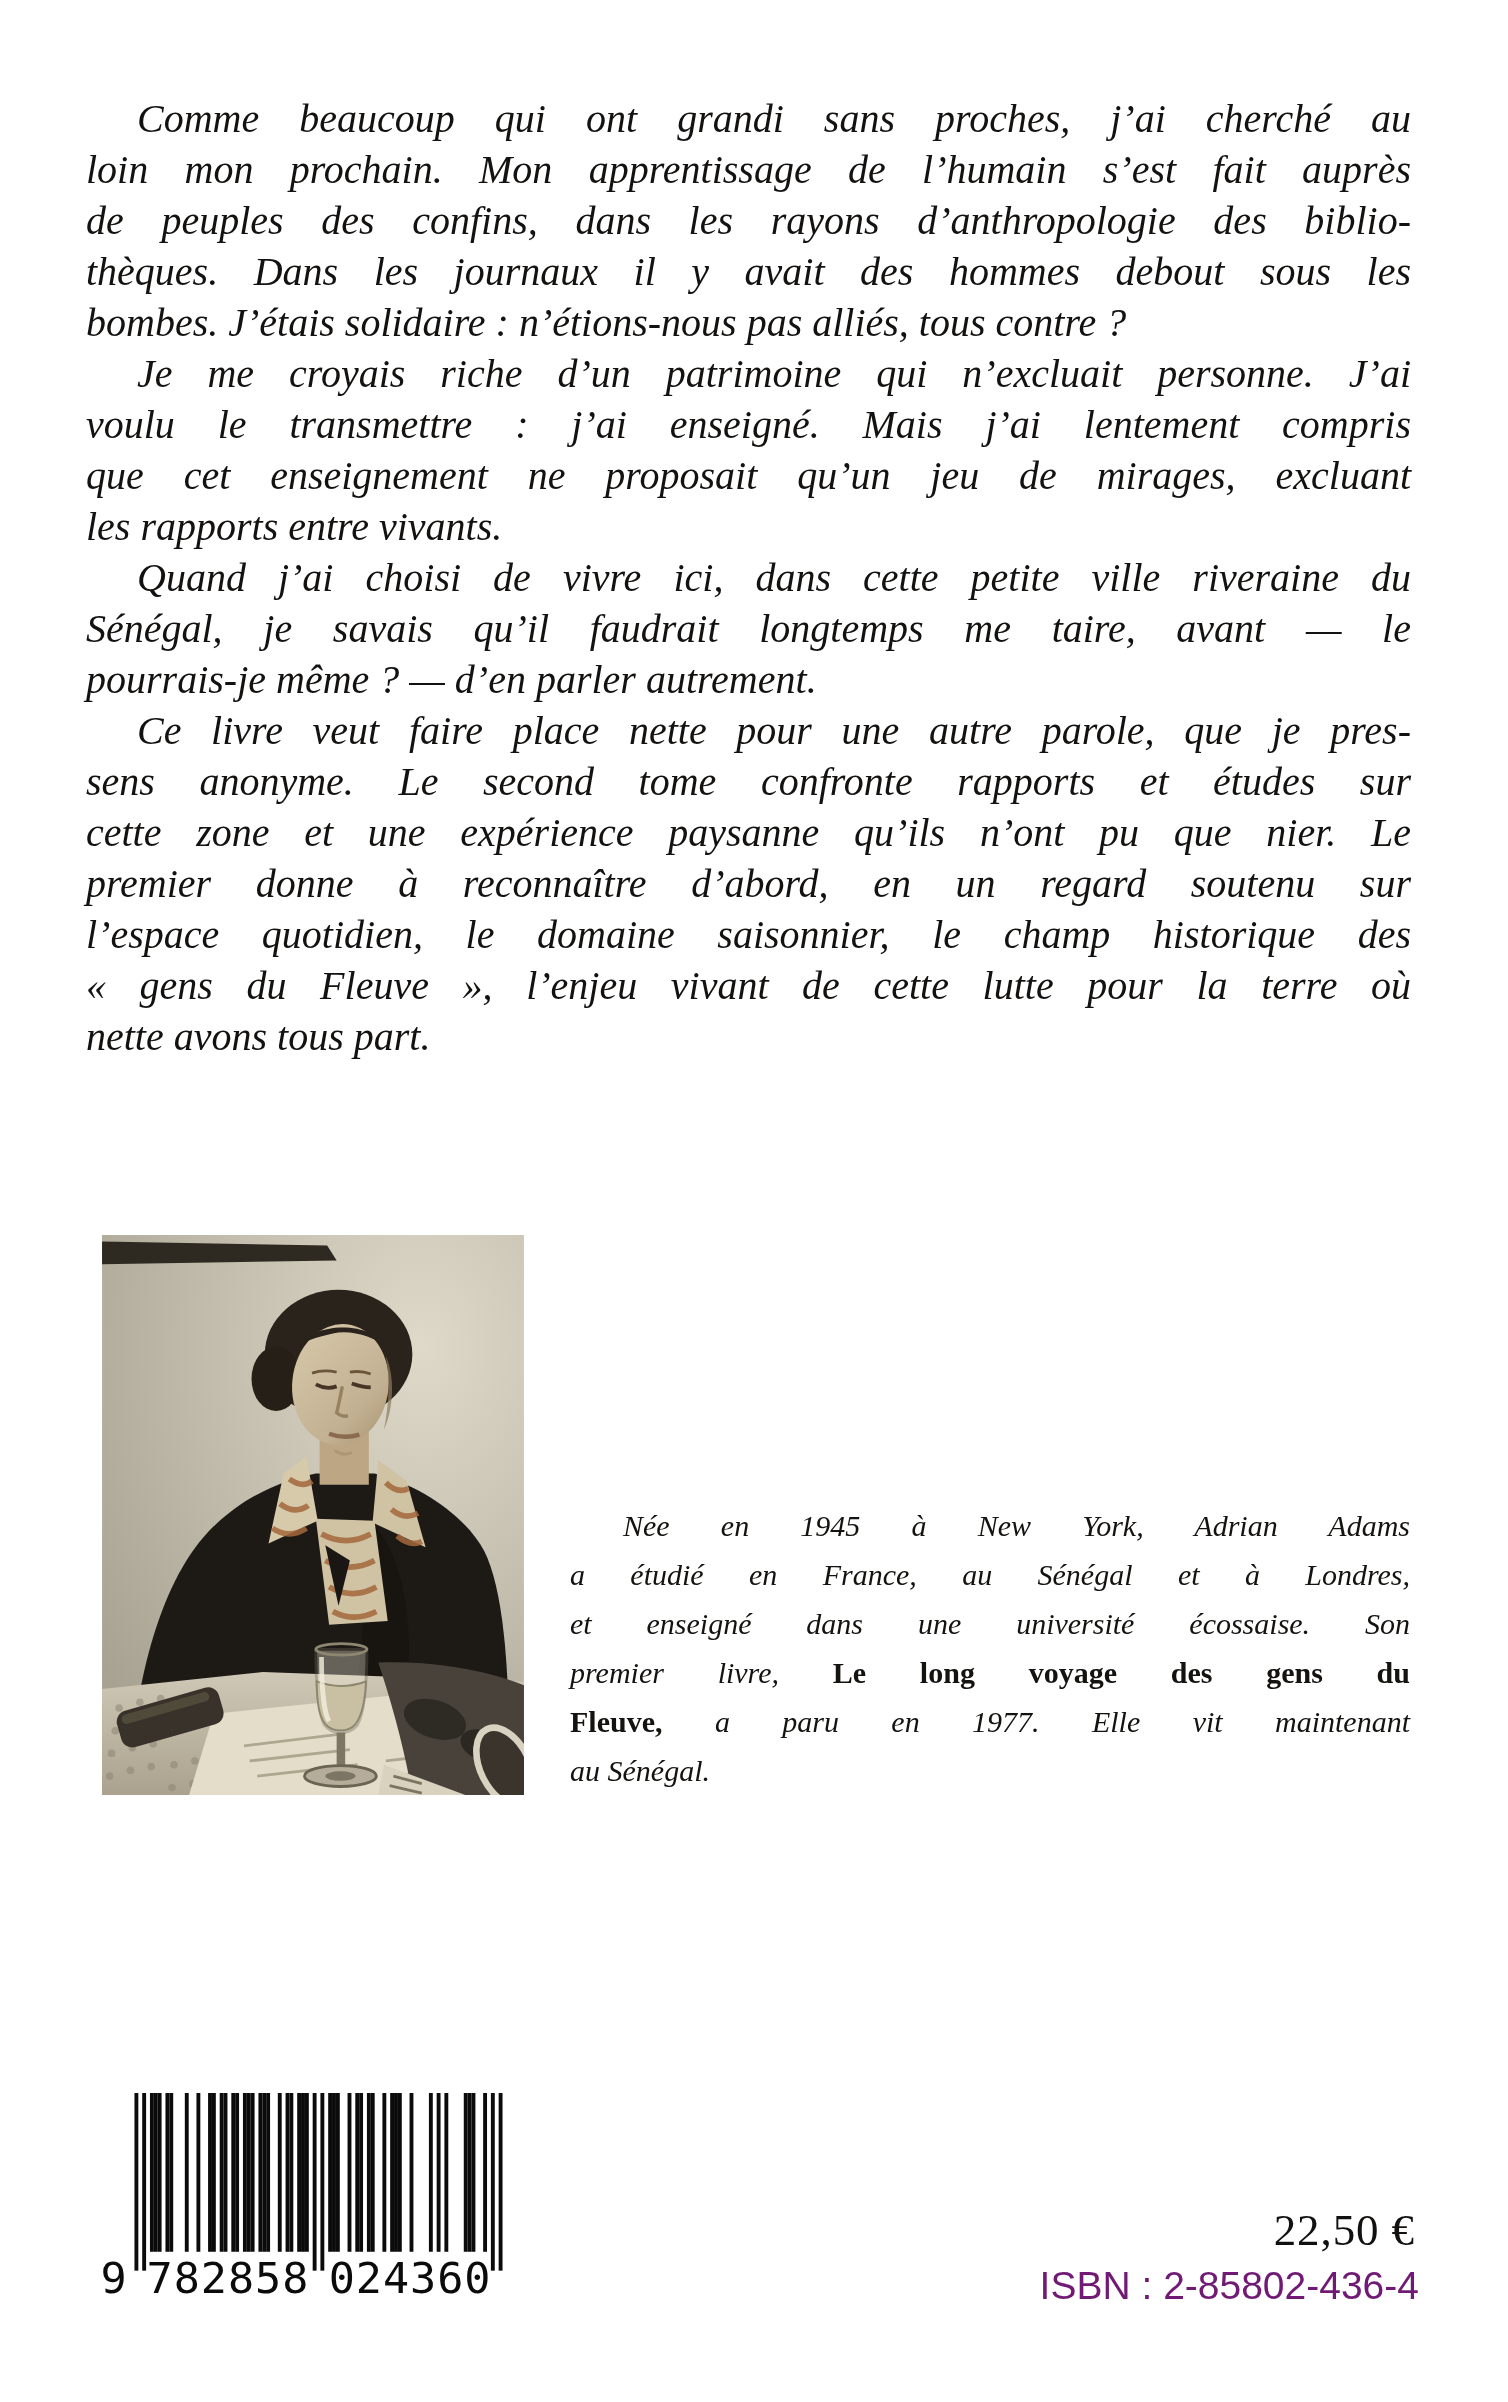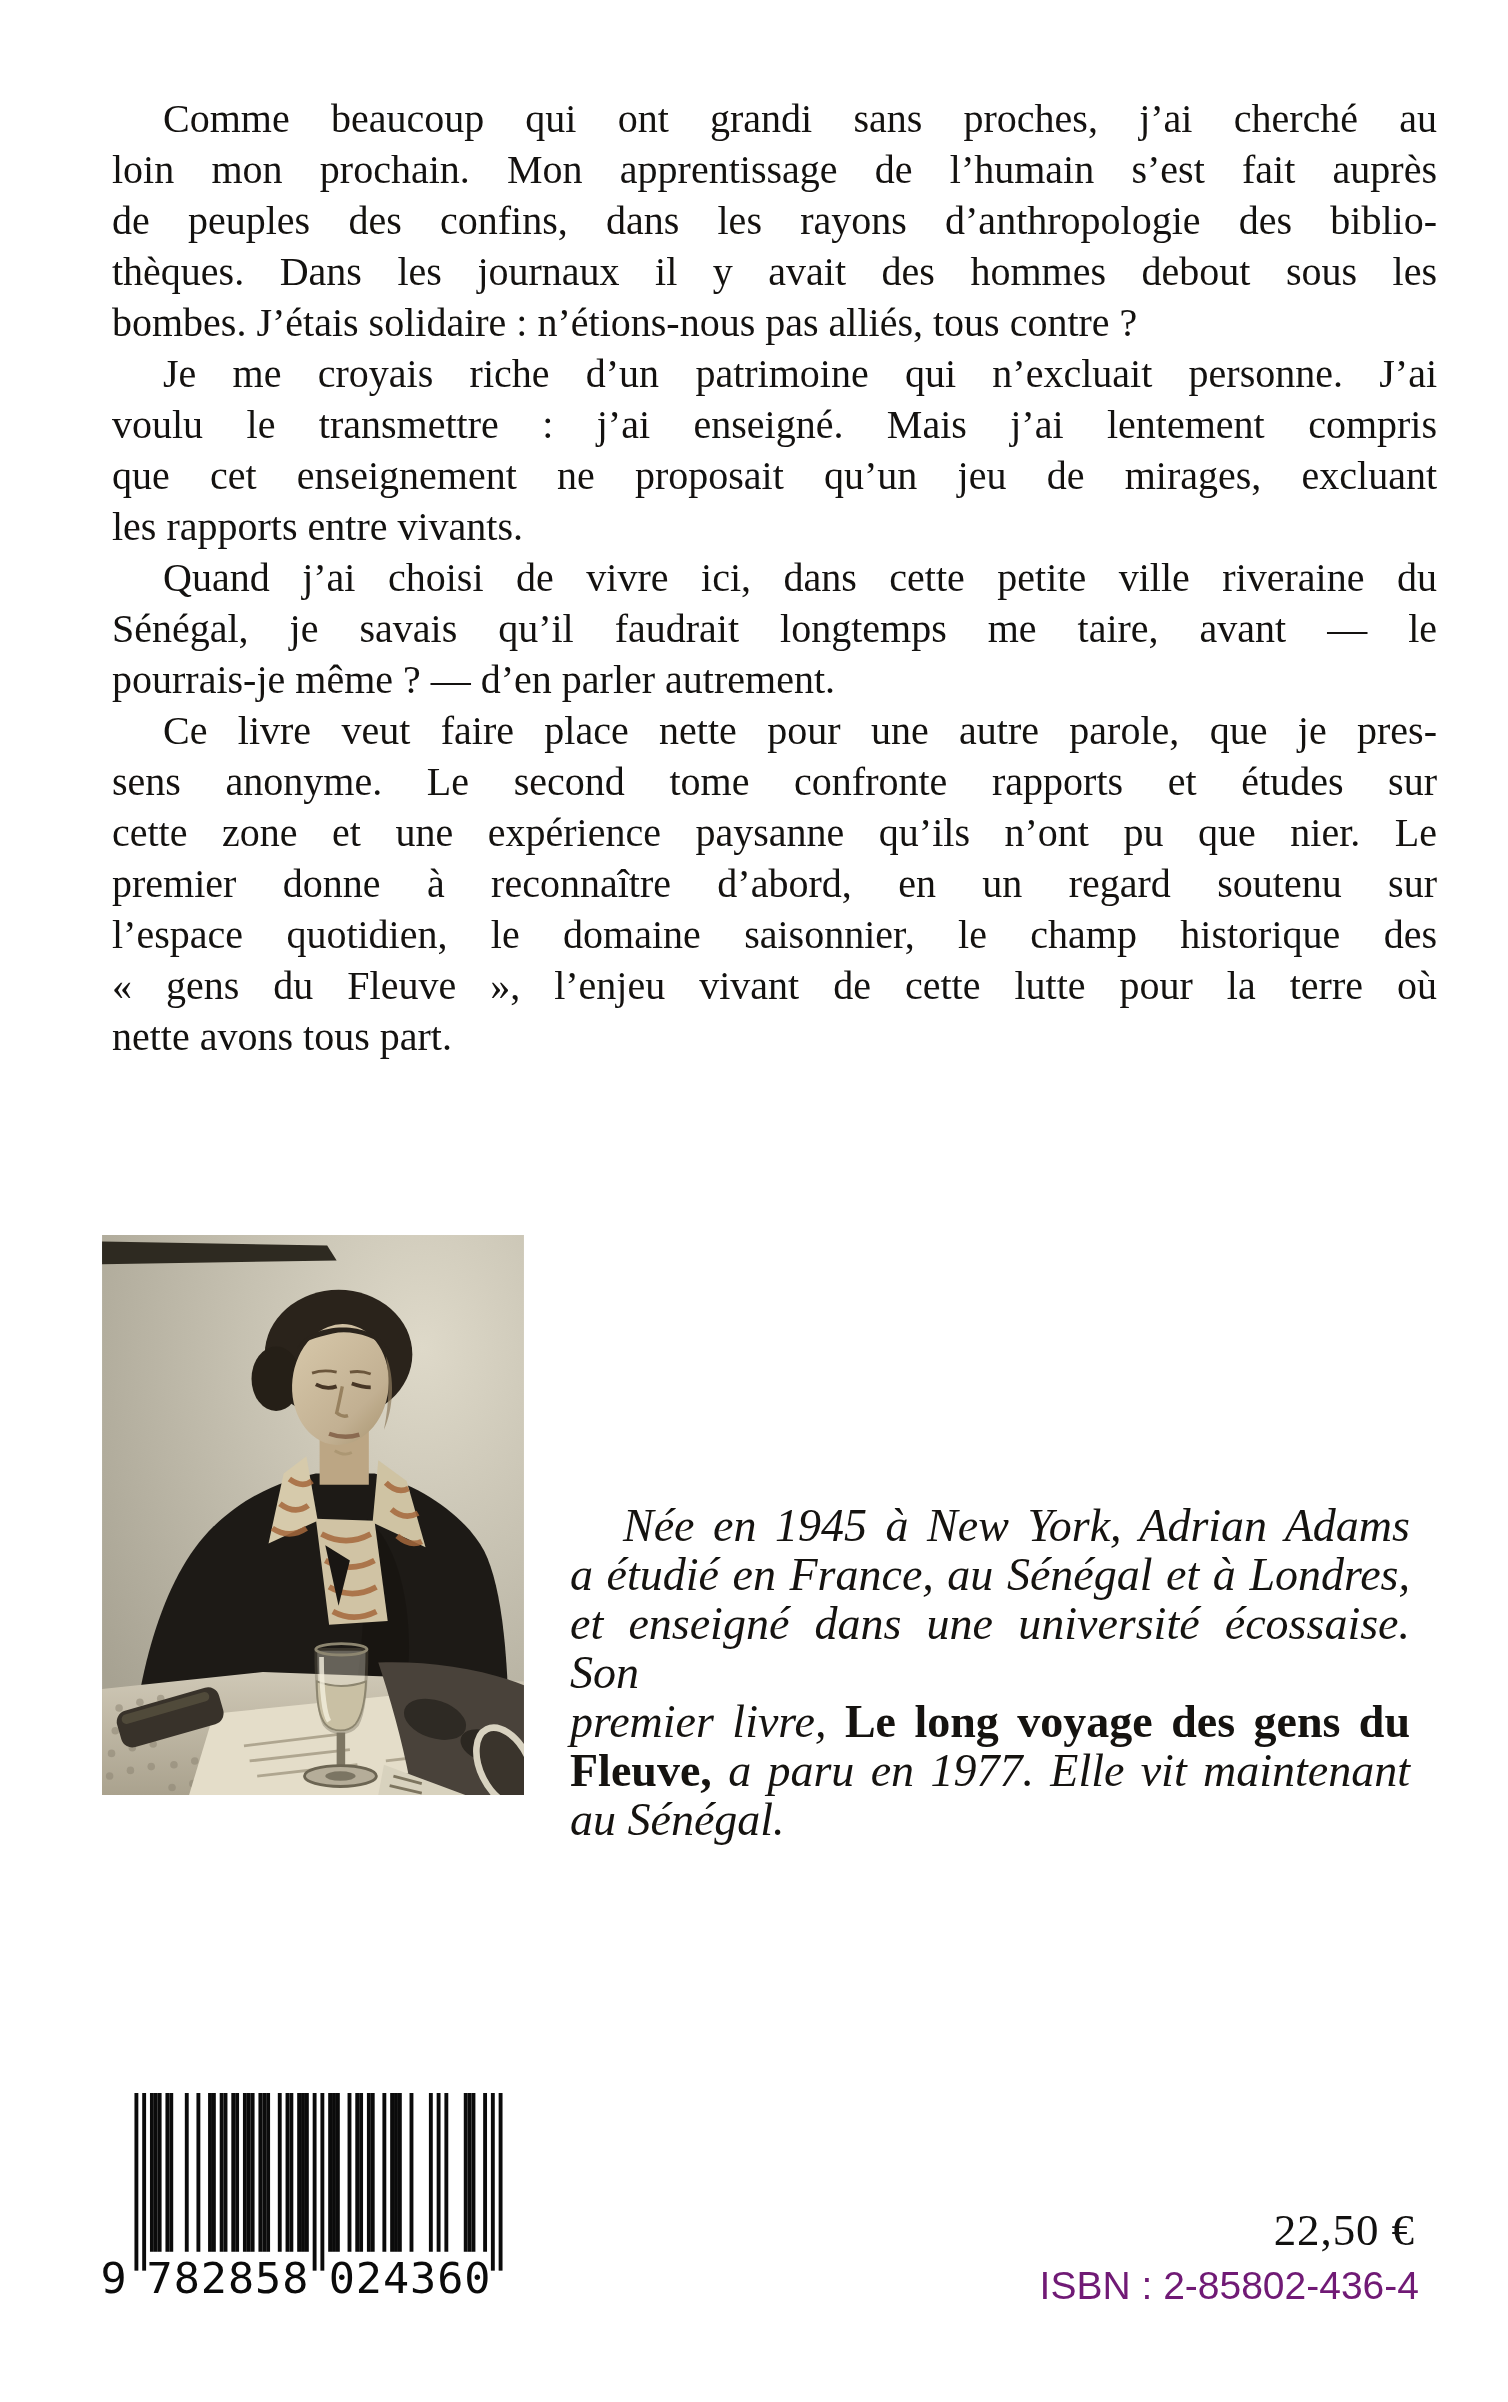--- a/index.html
+++ b/index.html
@@ -4,40 +4,40 @@
 <style>
   html,body{margin:0;padding:0;}
   body{
     width:1508px;height:2403px;position:relative;
     background:#ffffff;color:#161412;
     font-family:"Liberation Serif", serif;
     -webkit-font-smoothing:antialiased;
   }
   
   #synopsis{
-    position:absolute;left:112px;top:93px;width:1325px;
+    position:absolute;left:86px;top:93px;width:1325px;font-style:italic;
   }
   .line{
     font-size:40px;line-height:51px;
     text-align:justify;text-align-last:justify;
     white-space:normal;color:#141210;
   }
   .line.indent{text-indent:51px;}
   .line.last{text-align-last:left;}
   
   #photo{
     position:absolute;left:102px;top:1235px;width:422px;height:560px;
     overflow:hidden;
   }
   
   #bio{
     position:absolute;left:570px;top:1501px;width:840px;
   }
   .bio-line{
-    font-size:46px;line-height:49px;font-style:italic;
+    font-size:30px;line-height:49px;font-style:italic;
     text-align:justify;text-align-last:justify;color:#151310;
   }
   .bio-line.indent{text-indent:53px;}
   .bio-line.last{text-align-last:left;}
   .bio-line .rm{font-style:normal;font-weight:bold;}
   
   #barcode{position:absolute;left:100px;top:2093px;width:411px;height:206px;}
   #price{
     position:absolute;right:93px;top:2204px;
     font-size:45px;color:#121110;letter-spacing:0.9px;

